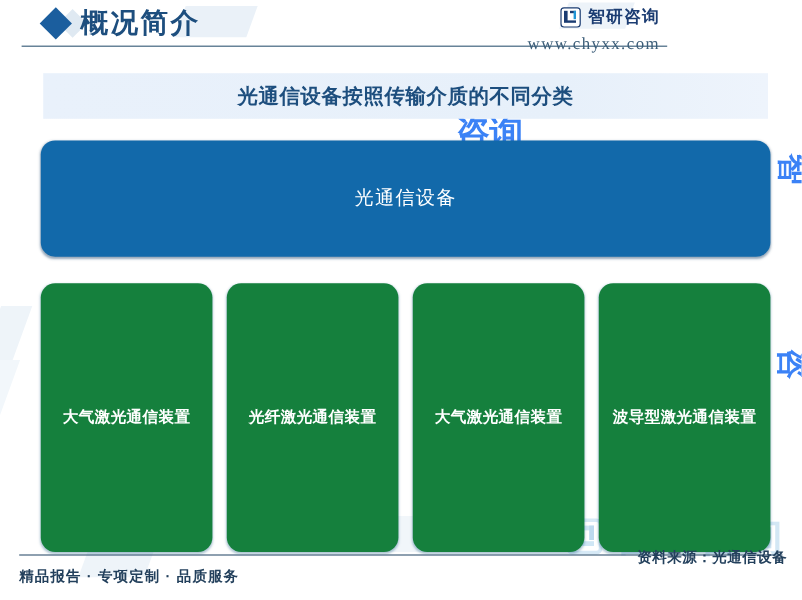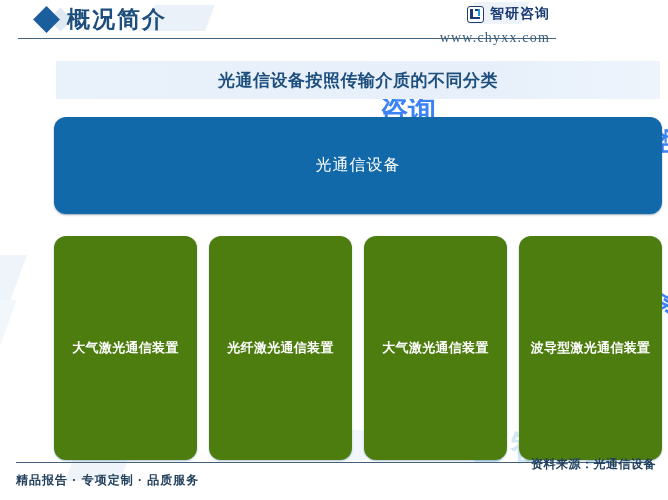--- a/index.html
+++ b/index.html
@@ -111,21 +111,21 @@
     position: absolute;
     right: 14px; top: 30px;
     font-family: "Liberation Serif", "DejaVu Serif", serif;
     font-size: 14px;
     color: #3b5d78;
     letter-spacing: 1.2px;
     white-space: nowrap;
   }
 
   
-  .content { position: absolute; inset: 0; z-index: 2; margin-left: 20px; }
+  .content { position: absolute; inset: 0; z-index: 2; }
 
   .chart-title-bar {
     position: absolute;
     left: 36px; top: 61px;
     width: 604px; height: 38px;
     background: linear-gradient(to right, #e9f1fb 0%, #e7f0fa 72%, #eef4fc 100%);
     display: flex;
     align-items: center;
     justify-content: center;
   }
@@ -159,21 +159,21 @@
   .leaf-row {
     position: absolute;
     left: 34px; top: 236px;
     width: 608px; height: 224px;
     display: flex;
     justify-content: space-between;
   }
   .leaf-node {
     width: 143px;
     height: 224px;
-    background: #4d7c0f;
+    background: #15803d;
     border-radius: 12px;
     box-shadow: 0 1px 2px rgba(20,90,130,0.35);
     display: flex;
     align-items: center;
     justify-content: center;
     box-sizing: border-box;
     padding: 0 10px;
   }
   .leaf-node span {
     color: #ffffff;

